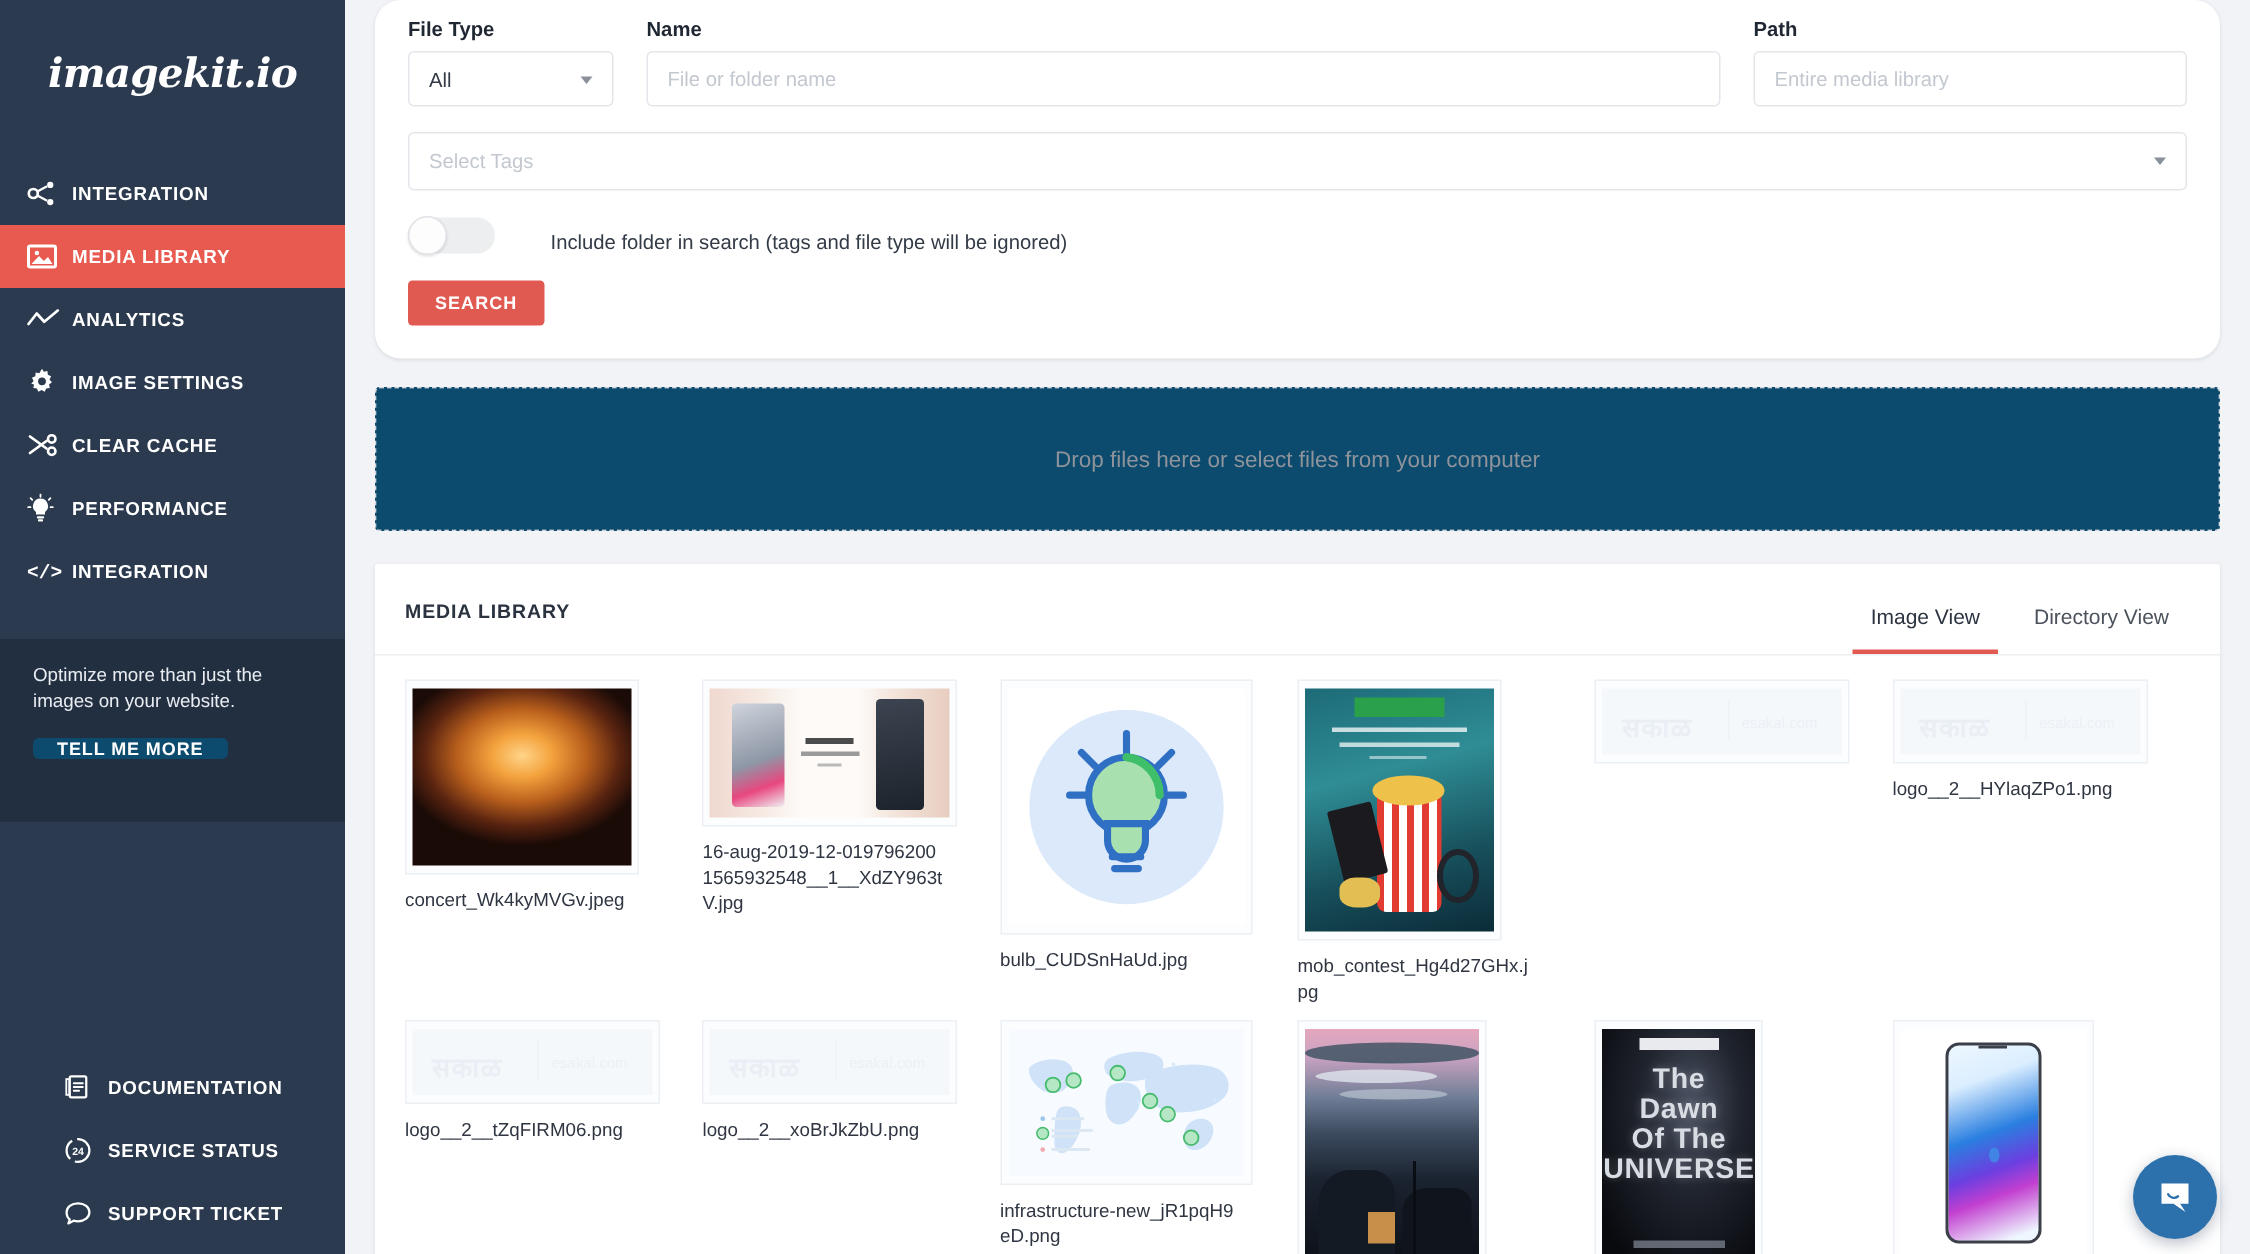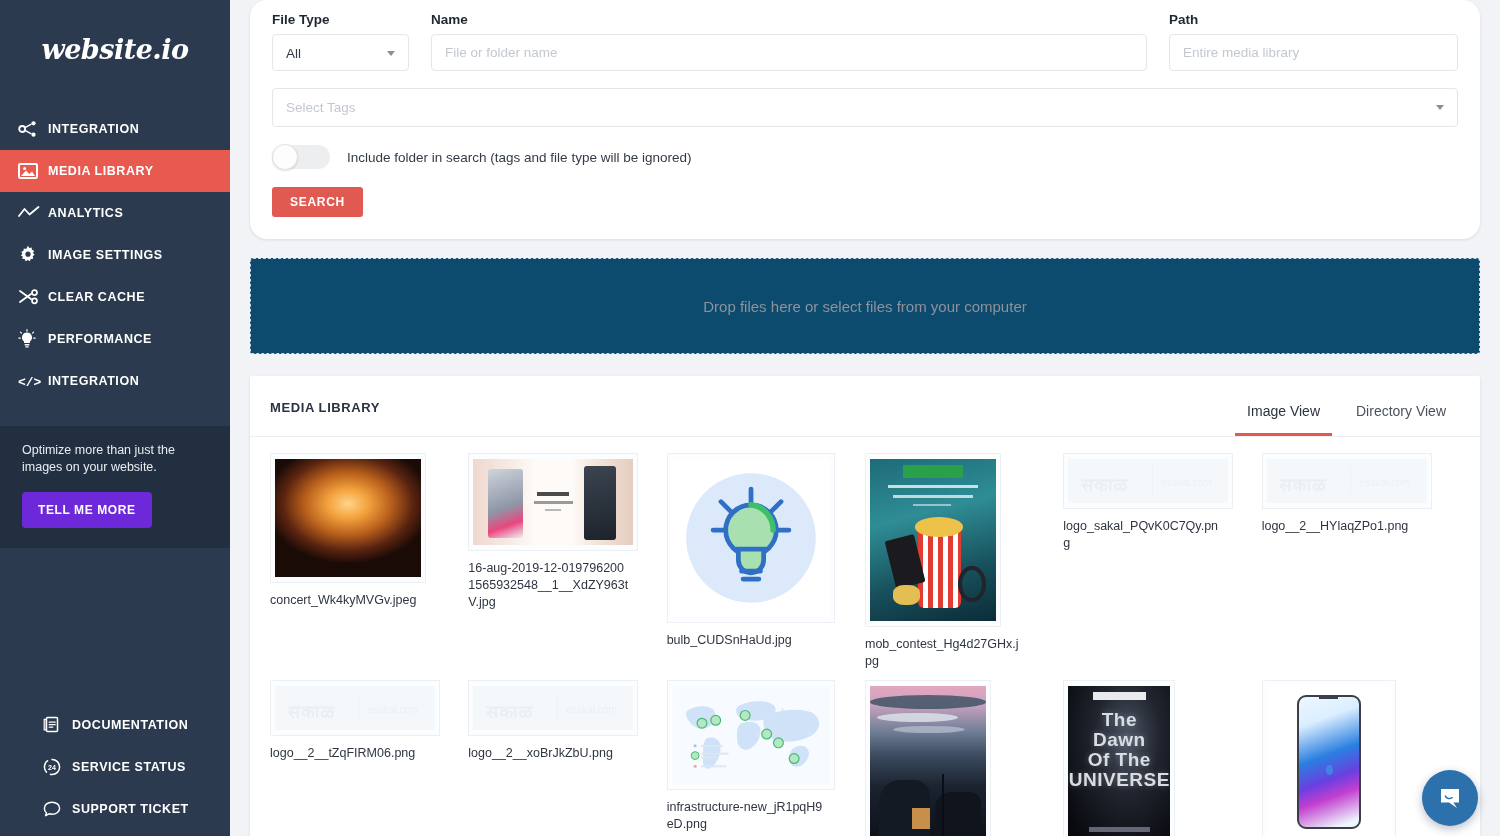--- a/index.html
+++ b/index.html
@@ -63,25 +63,25 @@
   }
   #promo .promo-text {
     font-size: 12.5px;
     line-height: 17px;
     color: #e9edf2;
     font-weight: normal;
   }
   #promo .promo-btn {
     margin-top: 16px;
     display: inline-block;
-    background: #6d28d9;
+    background: #0c4a6e;
     color: #fff;
     border: none;
     border-radius: 4px;
-    padding: 11px 16px;
+    padding: 0 16px;
     font-size: 12px;
     font-weight: bold;
     letter-spacing: 0.6px;
     cursor: pointer;
     font-family: "Liberation Sans", sans-serif;
   }
 
   #sidebar-bottom {
     position: absolute; left: 0; bottom: 6px; width: 230px; margin-left: 24px;
   }
@@ -156,21 +156,21 @@
     position: absolute; right: 14px; top: 17px;
     width: 0; height: 0;
     border-left: 4.5px solid transparent;
     border-right: 4.5px solid transparent;
     border-top: 5px solid #8a9099;
     pointer-events: none;
   }
 
   #toggle-row {
     margin-top: 18px;
-    display: flex; align-items: center;
+    display: flex; align-items: flex-end; gap: 20px;
   }
   .toggle {
     width: 58px; height: 24px;
     background: #edeef0;
     border-radius: 12px;
     position: relative;
     cursor: pointer;
     flex: none;
   }
   .toggle .knob {
@@ -302,21 +302,21 @@
     cursor: pointer;
     z-index: 50;
   }
 </style>
 </head>
 <body>
 
 <div id="sidebar">
 
   <div id="brand">
-    <span class="logo-text">website.io</span>
+    <span class="logo-text">imagekit.io</span>
   </div>
 
   <div class="nav-list">
 
     <div class="nav-item">
       <span class="nav-ico">
         <svg width="20" height="18" viewBox="0 0 20 18" fill="none">
           <circle cx="15.5" cy="3.3" r="2.1" fill="#fff"></circle>
           <circle cx="15.5" cy="14.7" r="2.1" fill="#fff"></circle>
           <circle cx="4.2" cy="9" r="3.0" fill="none" stroke="#fff" stroke-width="1.8"></circle>
@@ -534,21 +534,20 @@
           <div class="fname">mob_contest_Hg4d27GHx.jpg</div>
         </div>
         <div class="cell">
           <div class="thumb-box" style="width: 170px; height: 56px;">
             <div class="art" style="width:160px;height:44px;background:#f5f8fb;position:relative;">
         <div style="position:absolute;left:8%;top:30%;font-family:'Liberation Sans',sans-serif;font-size:18px;font-weight:bold;color:#e9eff5;letter-spacing:1px;">सकाळ</div>
         <div style="position:absolute;left:52%;top:16%;width:1px;height:64%;background:#edf2f7"></div>
         <div style="position:absolute;left:58%;top:40%;font-size:10px;color:#eaf0f6">esakal.com</div>
       </div>
           </div>
-          <div class="fname">logo_sakal_PQvK0C7Qy.png</div>
         </div>
         <div class="cell">
           <div class="thumb-box" style="width: 170px; height: 56px;">
             <div class="art" style="width:160px;height:44px;background:#f5f8fb;position:relative;">
         <div style="position:absolute;left:8%;top:30%;font-family:'Liberation Sans',sans-serif;font-size:18px;font-weight:bold;color:#e9eff5;letter-spacing:1px;">सकाळ</div>
         <div style="position:absolute;left:52%;top:16%;width:1px;height:64%;background:#edf2f7"></div>
         <div style="position:absolute;left:58%;top:40%;font-size:10px;color:#eaf0f6">esakal.com</div>
       </div>
           </div>
           <div class="fname">logo__2__HYlaqZPo1.png</div>

